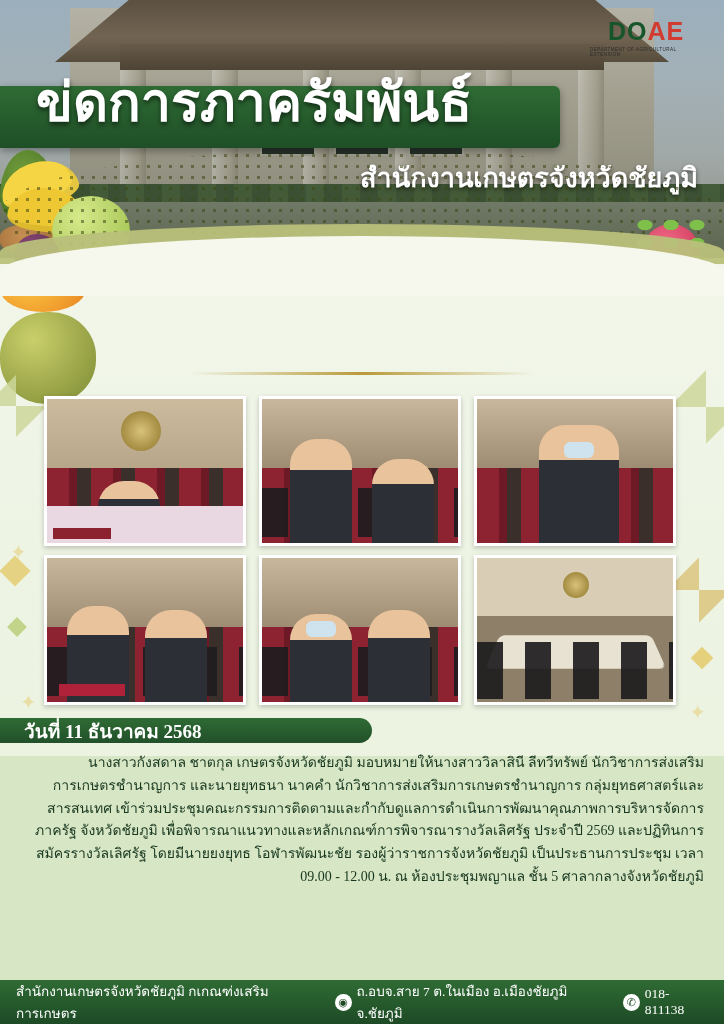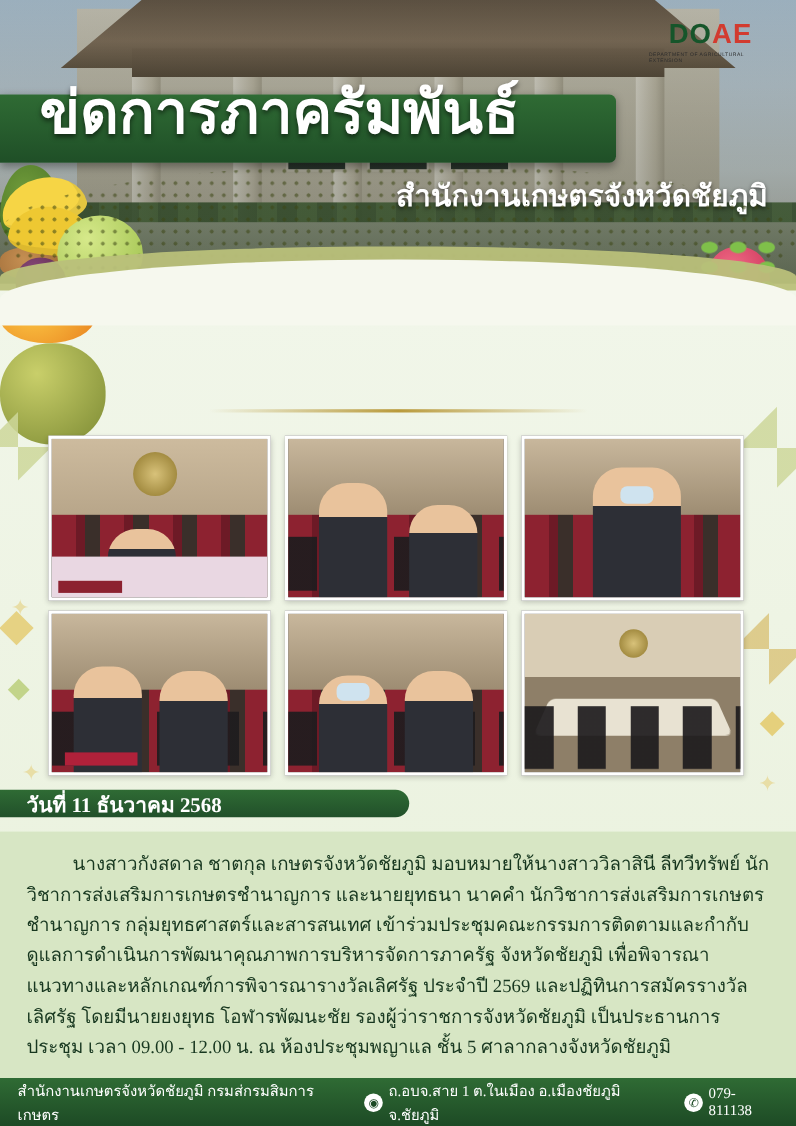--- a/index.html
+++ b/index.html
@@ -192,24 +192,24 @@
     padding-left: 24px; color: #fff; font-family: "Liberation Serif", serif;
     font-size: 19px; font-weight: bold;
   }
 
   
   .body-panel {
     position: absolute; left: 0; top: 756px; width: 724px; height: 224px;
     background: #d7e6c4;
   }
   .body-text {
-    position: absolute; left: 24px; top: 772px; width: 680px;
+    position: absolute; left: 24px; top: 752px; width: 680px;
     font-family: "Liberation Serif", serif;
-    font-size: 17px; color: #17371f; line-height: 1.63;
-    text-align: left;
+    font-size: 14px; color: #17371f; line-height: 1.63;
+    text-align: right;
   }
   .body-text p { margin: 0; text-indent: 42px; }
 
   
   .footer {
     position: absolute; left: 0; bottom: 0; width: 724px; height: 44px;
     background: linear-gradient(180deg,#2f6b34,#1d4a25);
     display: flex; align-items: center; gap: 10px;
     padding: 0 16px;
     color: #fff; font-family: "Liberation Serif", serif; font-size: 13.5px;
@@ -361,24 +361,24 @@
   <div class="date-tag">
     <span>วันที่ 11 ธันวาคม 2568</span>
   </div>
 
   <div class="body-panel"></div>
   <div class="body-text">
     <p>นางสาวกังสดาล ชาตกุล เกษตรจังหวัดชัยภูมิ มอบหมายให้นางสาววิลาสินี ลีทวีทรัพย์ นักวิชาการส่งเสริมการเกษตรชำนาญการ และนายยุทธนา นาคคำ นักวิชาการส่งเสริมการเกษตรชำนาญการ กลุ่มยุทธศาสตร์และสารสนเทศ เข้าร่วมประชุมคณะกรรมการติดตามและกำกับดูแลการดำเนินการพัฒนาคุณภาพการบริหารจัดการภาครัฐ จังหวัดชัยภูมิ เพื่อพิจารณาแนวทางและหลักเกณฑ์การพิจารณารางวัลเลิศรัฐ ประจำปี 2569 และปฏิทินการสมัครรางวัลเลิศรัฐ โดยมีนายยงยุทธ โอฬารพัฒนะชัย รองผู้ว่าราชการจังหวัดชัยภูมิ เป็นประธานการประชุม เวลา 09.00 -  12.00 น. ณ ห้องประชุมพญาแล ชั้น 5 ศาลากลางจังหวัดชัยภูมิ</p>
   </div>
 
   <div class="footer">
-    <span class="f-item">สำนักงานเกษตรจังหวัดชัยภูมิ กรมส่กรมสิมการเกษตร</span>
+    <span class="f-item">สำนักงานเกษตรจังหวัดชัยภูมิ กเกณฑ่งเสริมการเกษตร</span>
     <span class="f-item">
       <span class="pin">◉</span>
-      <span>ถ.อบจ.สาย 1 ต.ในเมือง อ.เมืองชัยภูมิ จ.ชัยภูมิ</span>
+      <span>ถ.อบจ.สาย 7 ต.ในเมือง อ.เมืองชัยภูมิ จ.ชัยภูมิ</span>
     </span>
     <span class="f-item">
       <span class="phone">✆</span>
-      <span>079-811138</span>
+      <span>018-811138</span>
     </span>
   </div>
 
 </div>
 
 </body></html>

